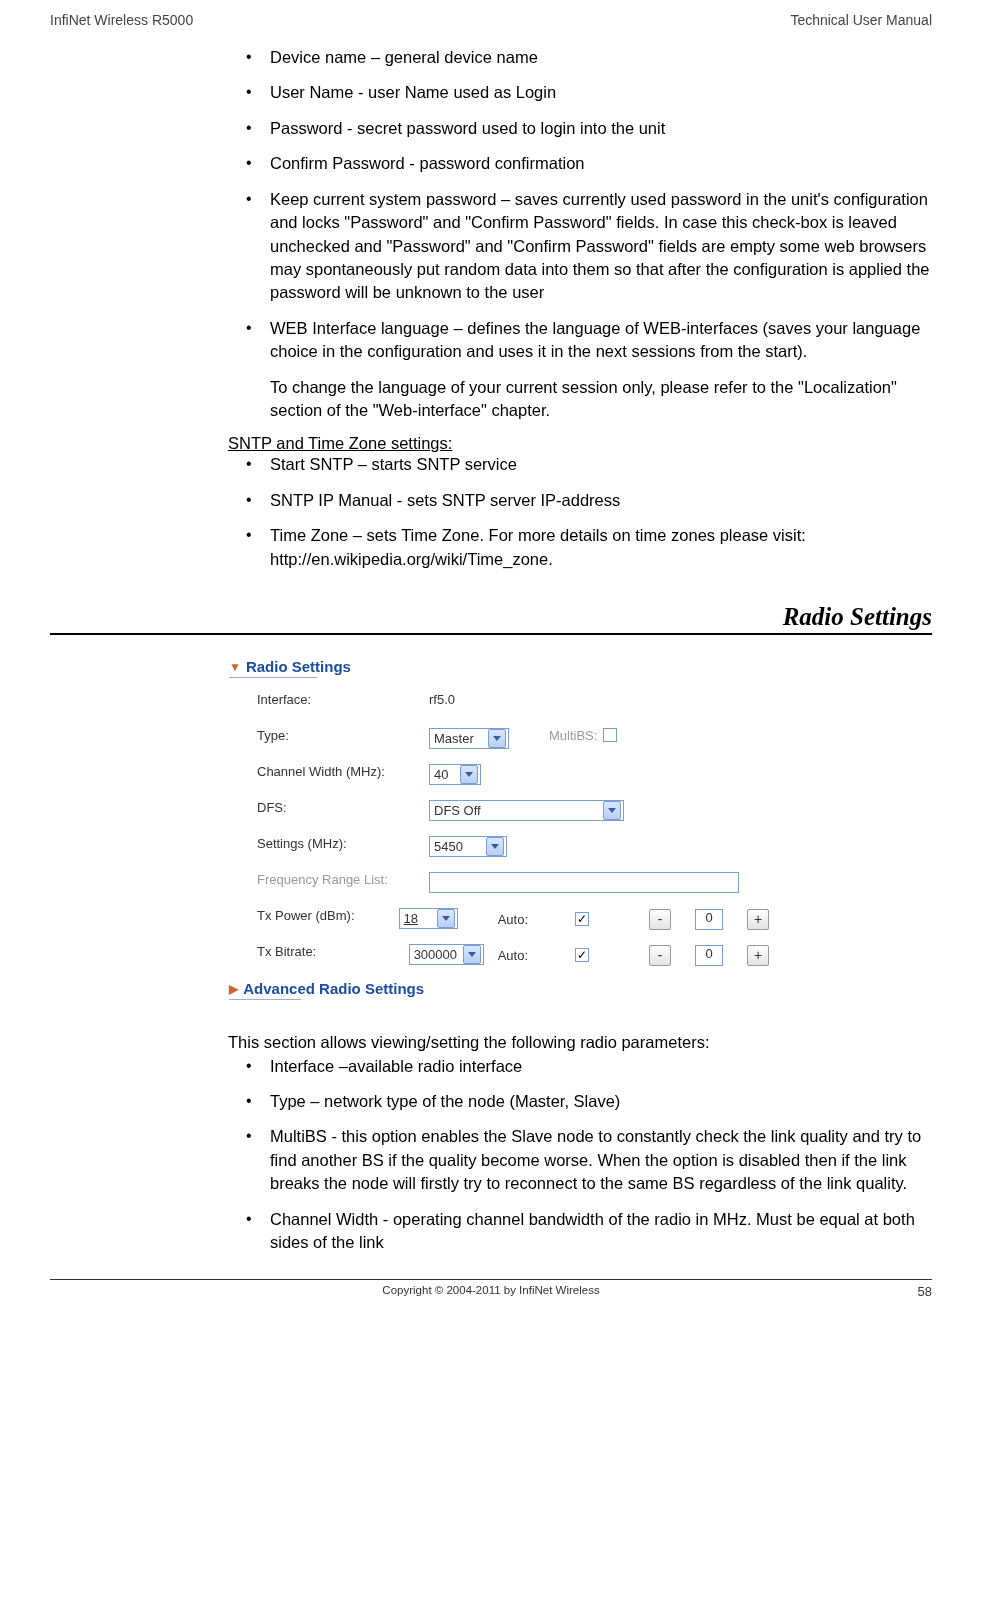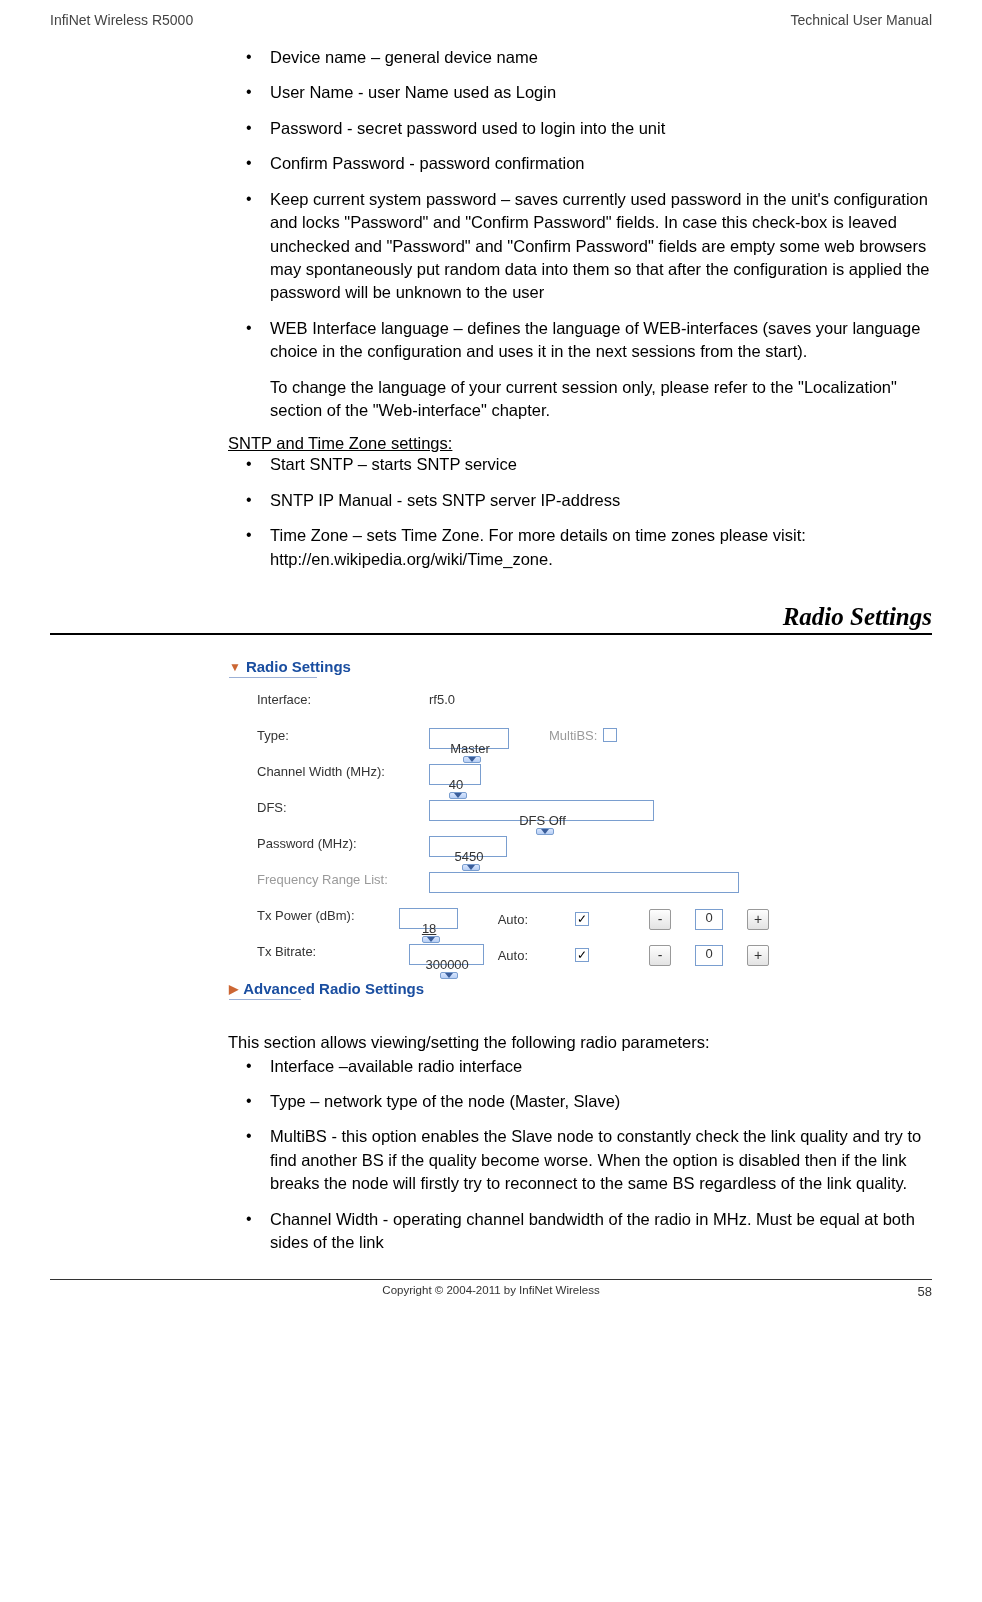--- a/index.html
+++ b/index.html
@@ -117,24 +117,23 @@
   .form-row.disabled .label {
     color: #9a9a9a;
   }
   .fake-select {
     display: inline-flex;
     align-items: center;
     justify-content: space-between;
     border: 1px solid #7a9ecf;
     background: #fff;
     height: 21px;
-    padding: 12px 2px 0 4px;
+    padding: 0 2px 0 4px;
     font-size: 13px;
     box-sizing: border-box;
-    flex-direction: column;
   }
   .fake-select .arrow-btn {
     width: 16px;
     height: 17px;
     background: linear-gradient(#d8e6ff,#b7cff5);
     border: 1px solid #7a9ecf;
     border-radius: 2px;
     display: inline-flex;
     align-items: center;
     justify-content: center;
@@ -283,30 +282,30 @@
         <span class="fake-select" style="width:52px;">
           <span>40</span>
           <span class="arrow-btn">
               <span></span>
             </span>
         </span>
       </div>
 
       <div class="form-row">
         <span class="label">DFS:</span>
-        <span class="fake-select" style="width:225px;">
+        <span class="fake-select" style="width:195px;">
           <span>DFS Off</span>
           <span class="arrow-btn">
               <span></span>
             </span>
         </span>
       </div>
 
       <div class="form-row">
-        <span class="label">Password (MHz):</span>
+        <span class="label">Settings (MHz):</span>
         <span class="fake-select" style="width:78px;">
           <span>5450</span>
           <span class="arrow-btn">
               <span></span>
             </span>
         </span>
       </div>
 
       <div class="form-row disabled">
         <span class="label">Frequency Range List:</span>

